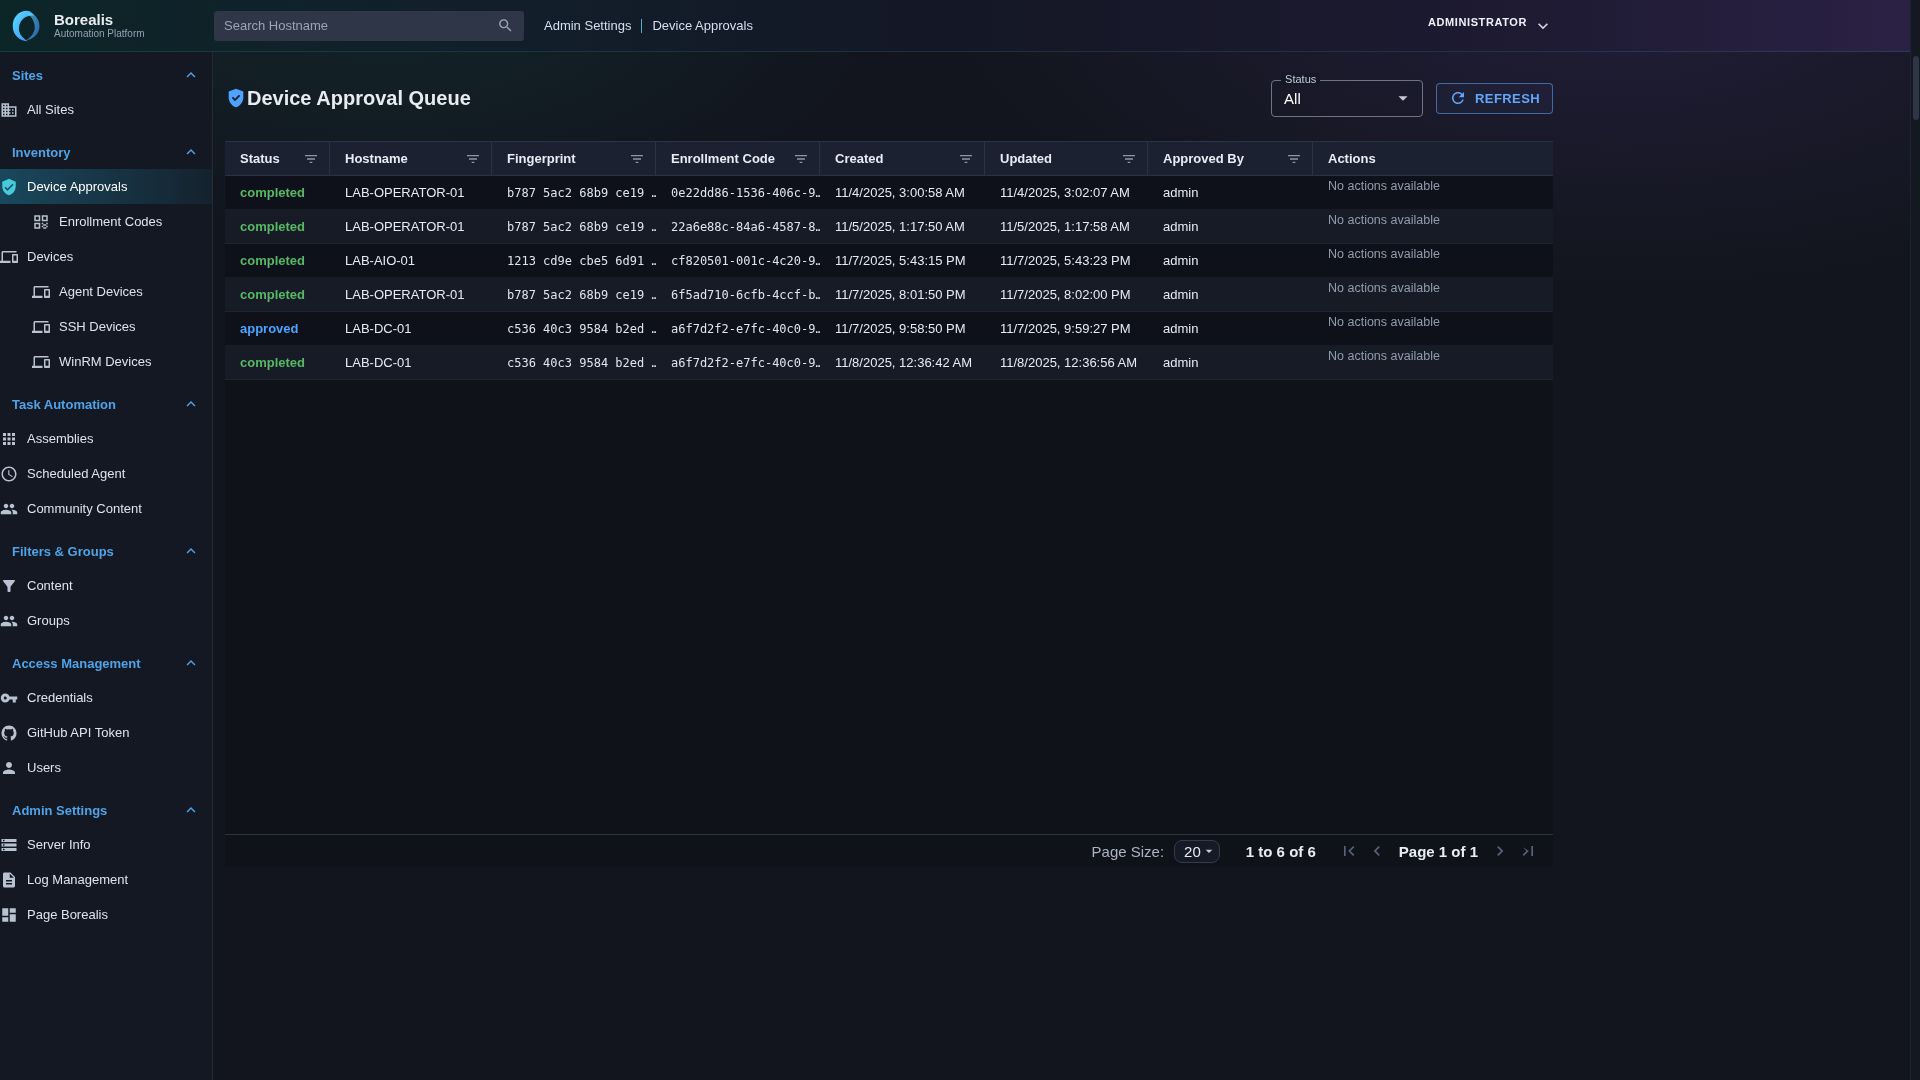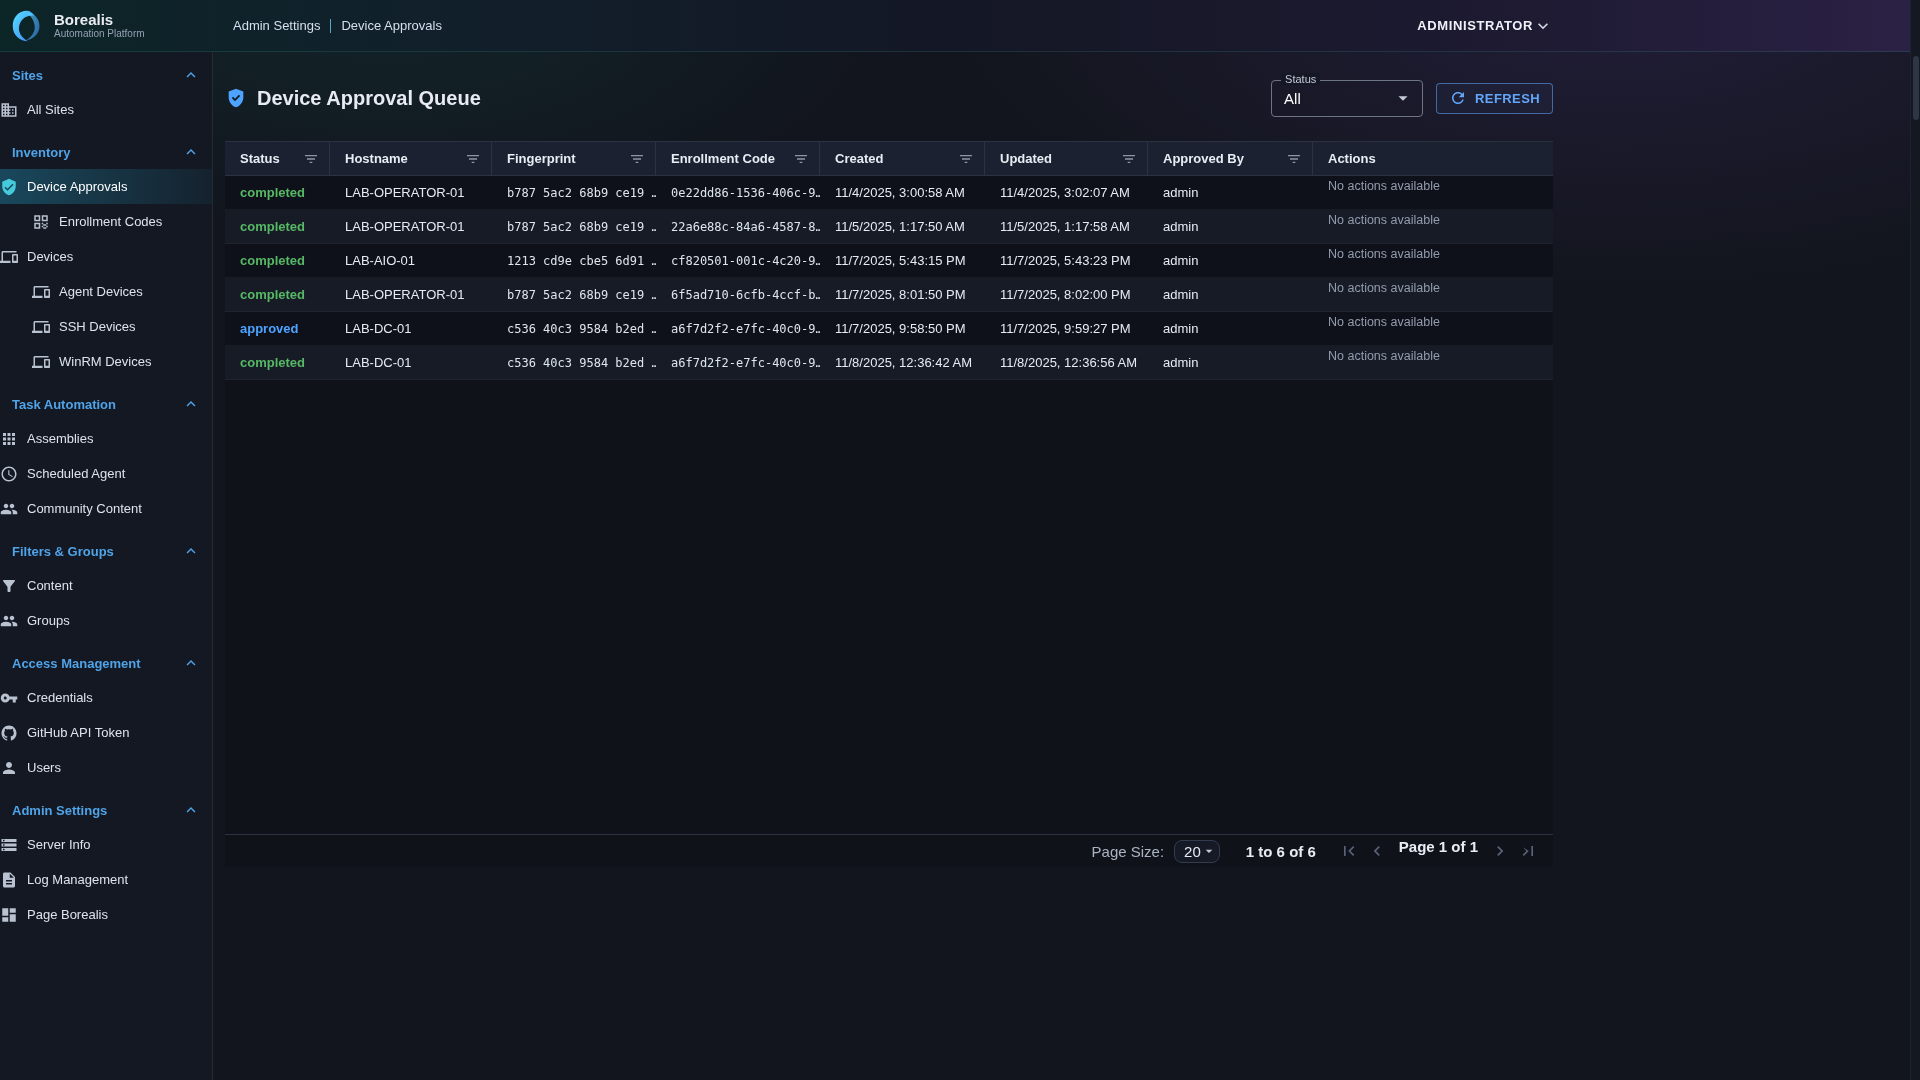--- a/index.html
+++ b/index.html
@@ -17,21 +17,21 @@
   .brand-sub{font-size:10px;color:#93a0b4}
   .search-box{width:310px;height:30px;background:#2f3647;border-radius:3px;display:flex;
     align-items:center;padding:0 10px;margin-left:1px}
   .search-box input{flex:1;background:transparent;border:0;outline:none;color:#dbe2ee;
     font-size:13px;font-family:inherit}
   .search-box input::placeholder{color:#9aa4b5}
   .search-ic{color:#9aa4b5;display:flex}
   .breadcrumb{display:flex;align-items:center;margin-left:20px;font-size:13px;color:#d6dff0;gap:10px}
   .crumb{cursor:pointer}
   .crumb-sep{width:1px;height:14px;background:#58a8c9}
-  .user-menu{margin-left:auto;display:flex;align-items:center;font-size:13px;
+  .user-menu{margin-left:auto;display:flex;align-items:flex-start;gap:6px;font-size:11px;
     font-weight:bold;letter-spacing:.6px;color:#eef2f8;cursor:pointer}
   .user-menu .dd{display:flex;color:#cfd6e2}
 
   
   .body-row{flex:1;display:flex;min-height:0}
   .sidebar{width:213px;flex:0 0 213px;background:#141822;border-right:1px solid #242a38;
     padding-top:6px;overflow:hidden}
   .nav-section{height:34px;display:flex;align-items:center;padding:0 12px;
     color:var(--section-label,#4fa3e8);font-size:13px;font-weight:bold;margin-top:8px;cursor:pointer}
   .nav-section:first-child{margin-top:0}
@@ -43,21 +43,21 @@
   .nav-item.selected{background:linear-gradient(90deg,rgba(30,120,150,.5),rgba(30,120,150,.1));color:#fff}
   .nav-item.selected .nav-icon{color:#45cbdc}
 
   .main{flex:1;position:relative;overflow:hidden;
     background:radial-gradient(1100px 480px at 82% -5%,rgba(90,60,150,.22),transparent 60%),
                radial-gradient(900px 420px at 10% -5%,rgba(20,120,110,.16),transparent 55%),#12151d}
   .main-inner{margin-left:12px;width:1328px;display:flex;flex-direction:column;height:100%}
 
   
   .page-head{display:flex;align-items:center;margin-top:18px;height:56px}
-  .page-title-wrap{display:flex;align-items:center;gap:10px}
+  .page-title-wrap{display:flex;align-items:center;}
   .title-ic{color:var(--accent,#4da3ff);display:flex}
   .page-title{font-size:20px;font-weight:bold}
   .head-actions{margin-left:auto;display:flex;align-items:center;gap:13px}
   .select-outlined{position:relative;width:152px;height:37px;border:1px solid #6d7485;
     border-radius:4px;display:flex;align-items:center;padding:0 8px 0 12px;cursor:pointer}
   .floating-label{position:absolute;top:-8px;left:9px;font-size:11px;color:#c3cad6;
     background:#151824;padding:0 4px}
   .select-value{font-size:15px;color:#fff}
   .dd-arrow{margin-left:auto;color:#c3cad6;display:flex}
   .btn-refresh{height:31px;display:flex;align-items:center;gap:8px;padding:0 12px;
@@ -81,21 +81,21 @@
   .td.status.completed{color:var(--status-completed,#57b865)}
   .td.status.approved{color:var(--status-approved,#4da3ff)}
   .td.actions{font-size:12.5px;color:#939cae;align-self:start;padding-top:3px}
   .table-empty{height:454px;background:rgba(10,13,20,.25)}
   .table-footer{height:33px;border-top:1px solid #2b3242;display:flex;align-items:center;
     justify-content:flex-end;padding-right:12px;font-size:15px;background:rgba(10,13,20,.25)}
   .psize-label{color:#aab3c2;margin-right:10px}
   .psize-select{display:flex;align-items:center;border:1px solid #333b4e;background:#151a26;
     border-radius:8px;padding:2px 2px 2px 9px;cursor:pointer;color:#e6ebf3}
   .range-label{font-weight:bold;margin-left:26px}
-  .pager{display:flex;align-items:flex-start;margin-left:20px;gap:2px}
+  .pager{display:flex;align-items:center;margin-left:20px;gap:2px}
   .pg-btn{width:26px;height:26px;display:flex;align-items:center;justify-content:center;
     color:#59627a;cursor:default}
   .page-label{font-weight:bold;margin:0 7px;color:#e8edf4}
 
   
   .scrollbar{position:fixed;top:0;right:0;width:10px;height:1080px;background:#141820;
     border-left:1px solid #1d2230}
   .scroll-thumb{position:absolute;top:56px;left:2px;width:6px;height:64px;border-radius:3px;background:#2e3544}
 </style>
 </head>
@@ -114,20 +114,28 @@
         </defs>
         <path d="M20 4 C11 4 5 11 5 20 C5 30 13 36 21 36 C14 32 10 26 12 19 C14 12 20 8 28 9 C25 6 23 4 20 4z" fill="url(#lg1)"></path>
         <path d="M24 6 C30 9 34 15 33 22 C32 29 26 34 19 35 C26 31 29 25 28 19 C27 13 24 9 20 7z" fill="url(#lg1)" opacity="0.65"></path>
       </svg>
       <div class="brand-text">
         <span class="brand-name">Borealis</span>
         <span class="brand-sub">Automation Platform</span>
       </div>
     </div>
 
+    <div class="search-box">
+      <input placeholder="Search Hostname" style="">
+      <span class="search-ic">
+          <svg width="17" height="17" viewBox="0 0 24 24" fill="currentColor">
+            <path d="M15.5 14h-.79l-.28-.27C15.41 12.59 16 11.11 16 9.5 16 5.91 13.09 3 9.5 3S3 5.91 3 9.5 5.91 16 9.5 16c1.61 0 3.09-.59 4.23-1.57l.27.28v.79l5 4.99L20.49 19l-4.99-5zm-6 0C7.01 14 5 11.99 5 9.5S7.01 5 9.5 5 14 7.01 14 9.5 11.99 14 9.5 14z"></path>
+          </svg>
+        </span>
+    </div>
 
     <div class="breadcrumb">
       <span class="crumb">Admin Settings</span>
       <span class="crumb-sep"></span>
       <span class="crumb">Device Approvals</span>
     </div>
 
     <div class="user-menu">
       <span>ADMINISTRATOR</span>
       <span class="dd">

